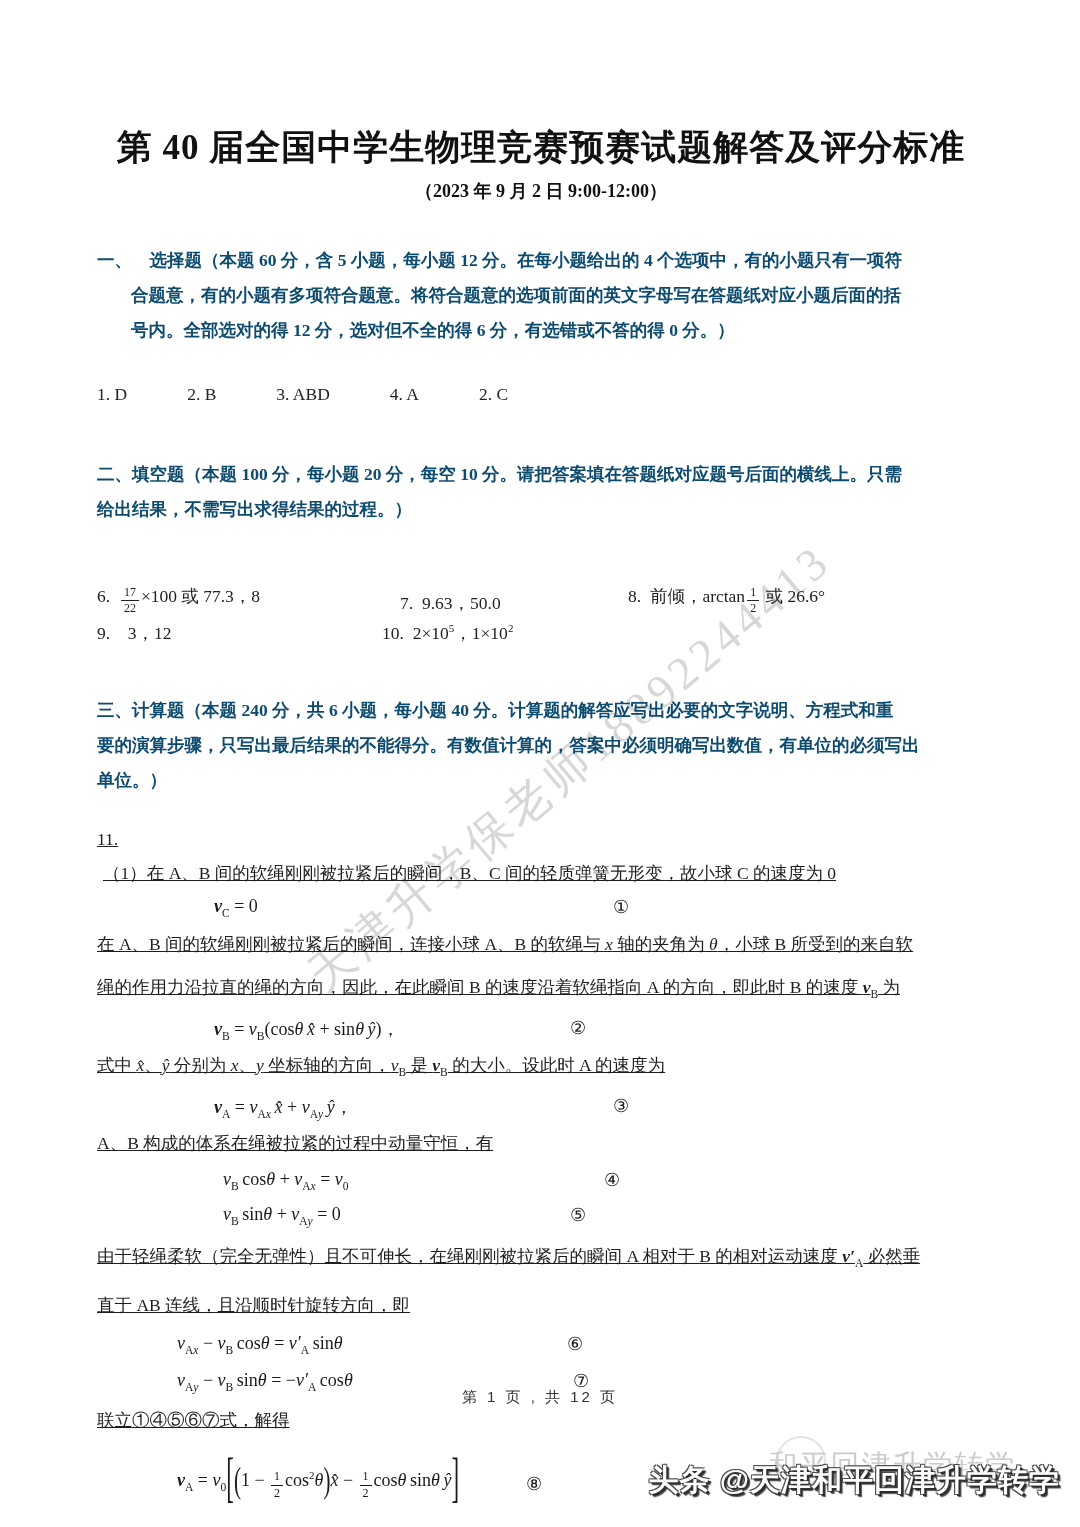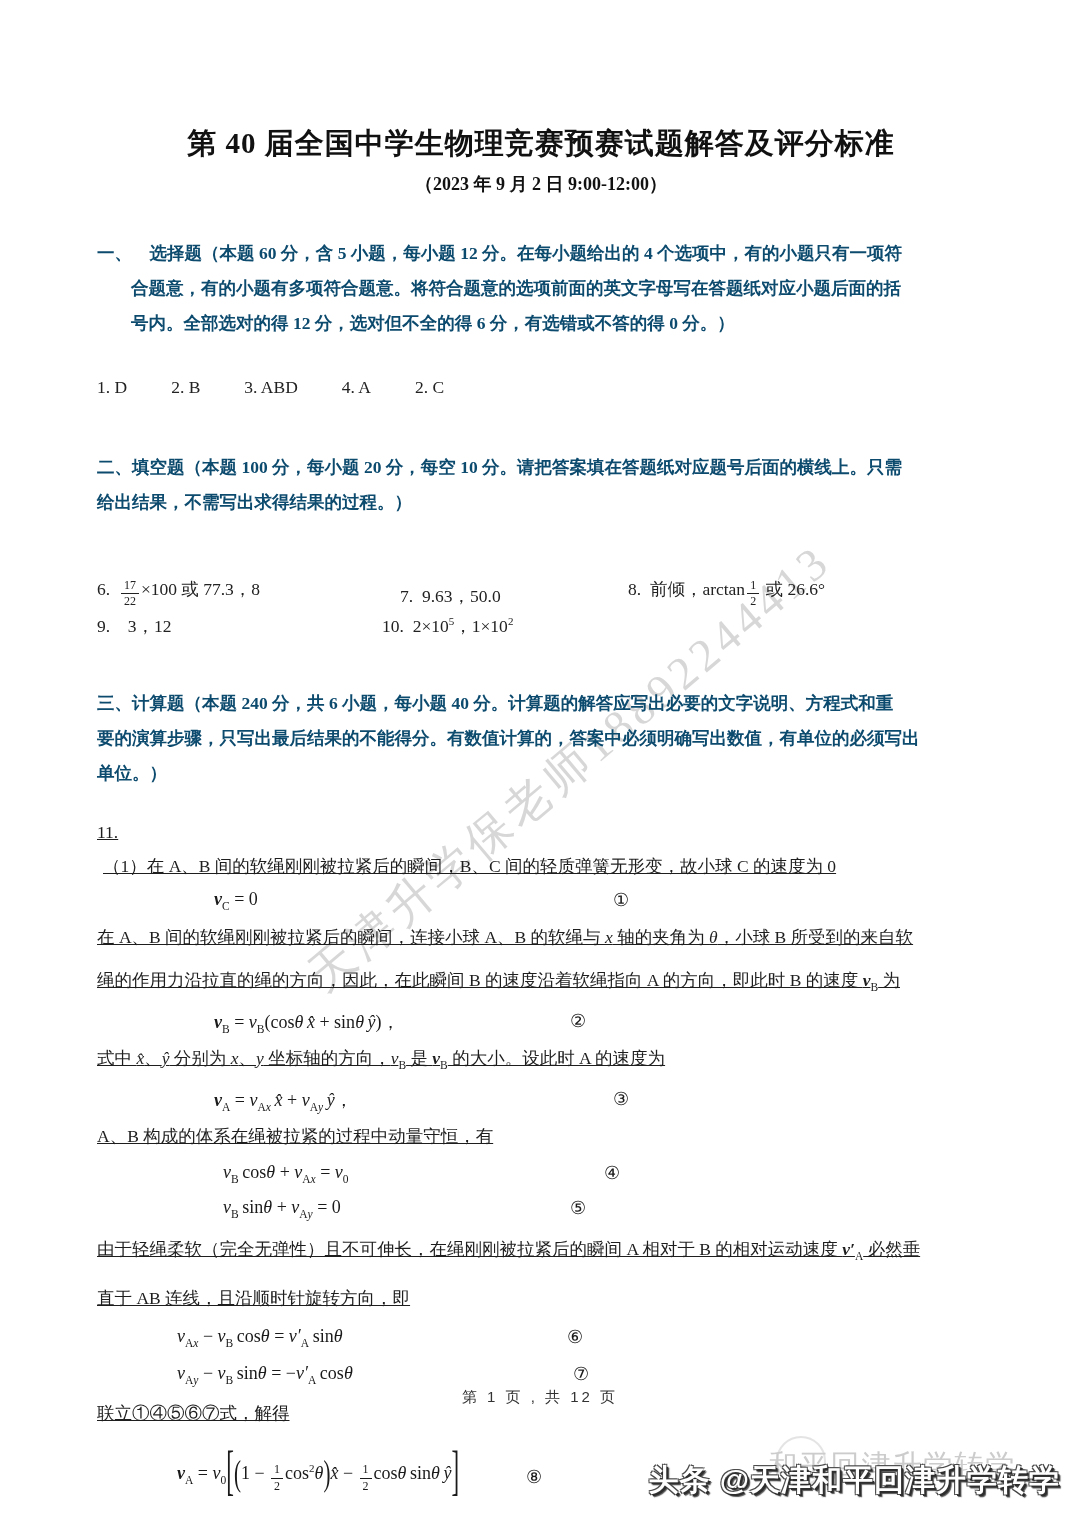--- a/index.html
+++ b/index.html
@@ -4,29 +4,29 @@
 <style>
   html,body{margin:0;padding:0;background:#ffffff;}
   .page{
     position:relative;width:1080px;height:1527px;margin:0 auto;
     background:#ffffff;overflow:hidden;
     font-family:"Liberation Serif","DejaVu Serif",serif;
     color:#1e1e1e;
   }
   .content{position:relative;padding:0 95px 0 97px;z-index:2;}
   .doc-title{
-    margin-top:124px;text-align:center;font-size:29px;font-weight:bold;
+    margin-top:124px;text-align:center;font-size:35px;font-weight:bold;
     letter-spacing:1px;color:#111;
   }
   .doc-subtitle{margin-top:8px;text-align:center;font-size:18px;font-weight:bold;color:#111;}
   .sec{font-size:17.5px;font-weight:bold;color:#0c4a6e;line-height:35px;}
   .sec .ln{display:block;}
   .hang{margin-left:34px;}
   .ans-row{display:flex;font-size:17.5px;color:#222;}
-  .ans-choice{margin-top:36px;gap:44px;}
+  .ans-choice{margin-top:36px;gap:60px;}
   .ans-choice span{display:inline-block;}
   .ans-fill{align-items:flex-end;}
   .ans-fill .cell{display:inline-block;}
   .fr{display:inline-block;text-align:center;vertical-align:-0.85em;line-height:1.1;font-size:12px;padding:0 2px;}
   .fr .nu{display:block;border-bottom:1.2px solid currentColor;padding:0 3px 1px;}
   .fr .de{display:block;padding:1px 3px 0;}
   sup{font-size:11px;}
   sub{font-size:11.5px;}
   .pline{font-size:17.5px;line-height:43px;color:#1e1e1e;text-decoration:underline;}
   .eqrow{position:relative;font-size:18px;color:#1a1a1a;}

